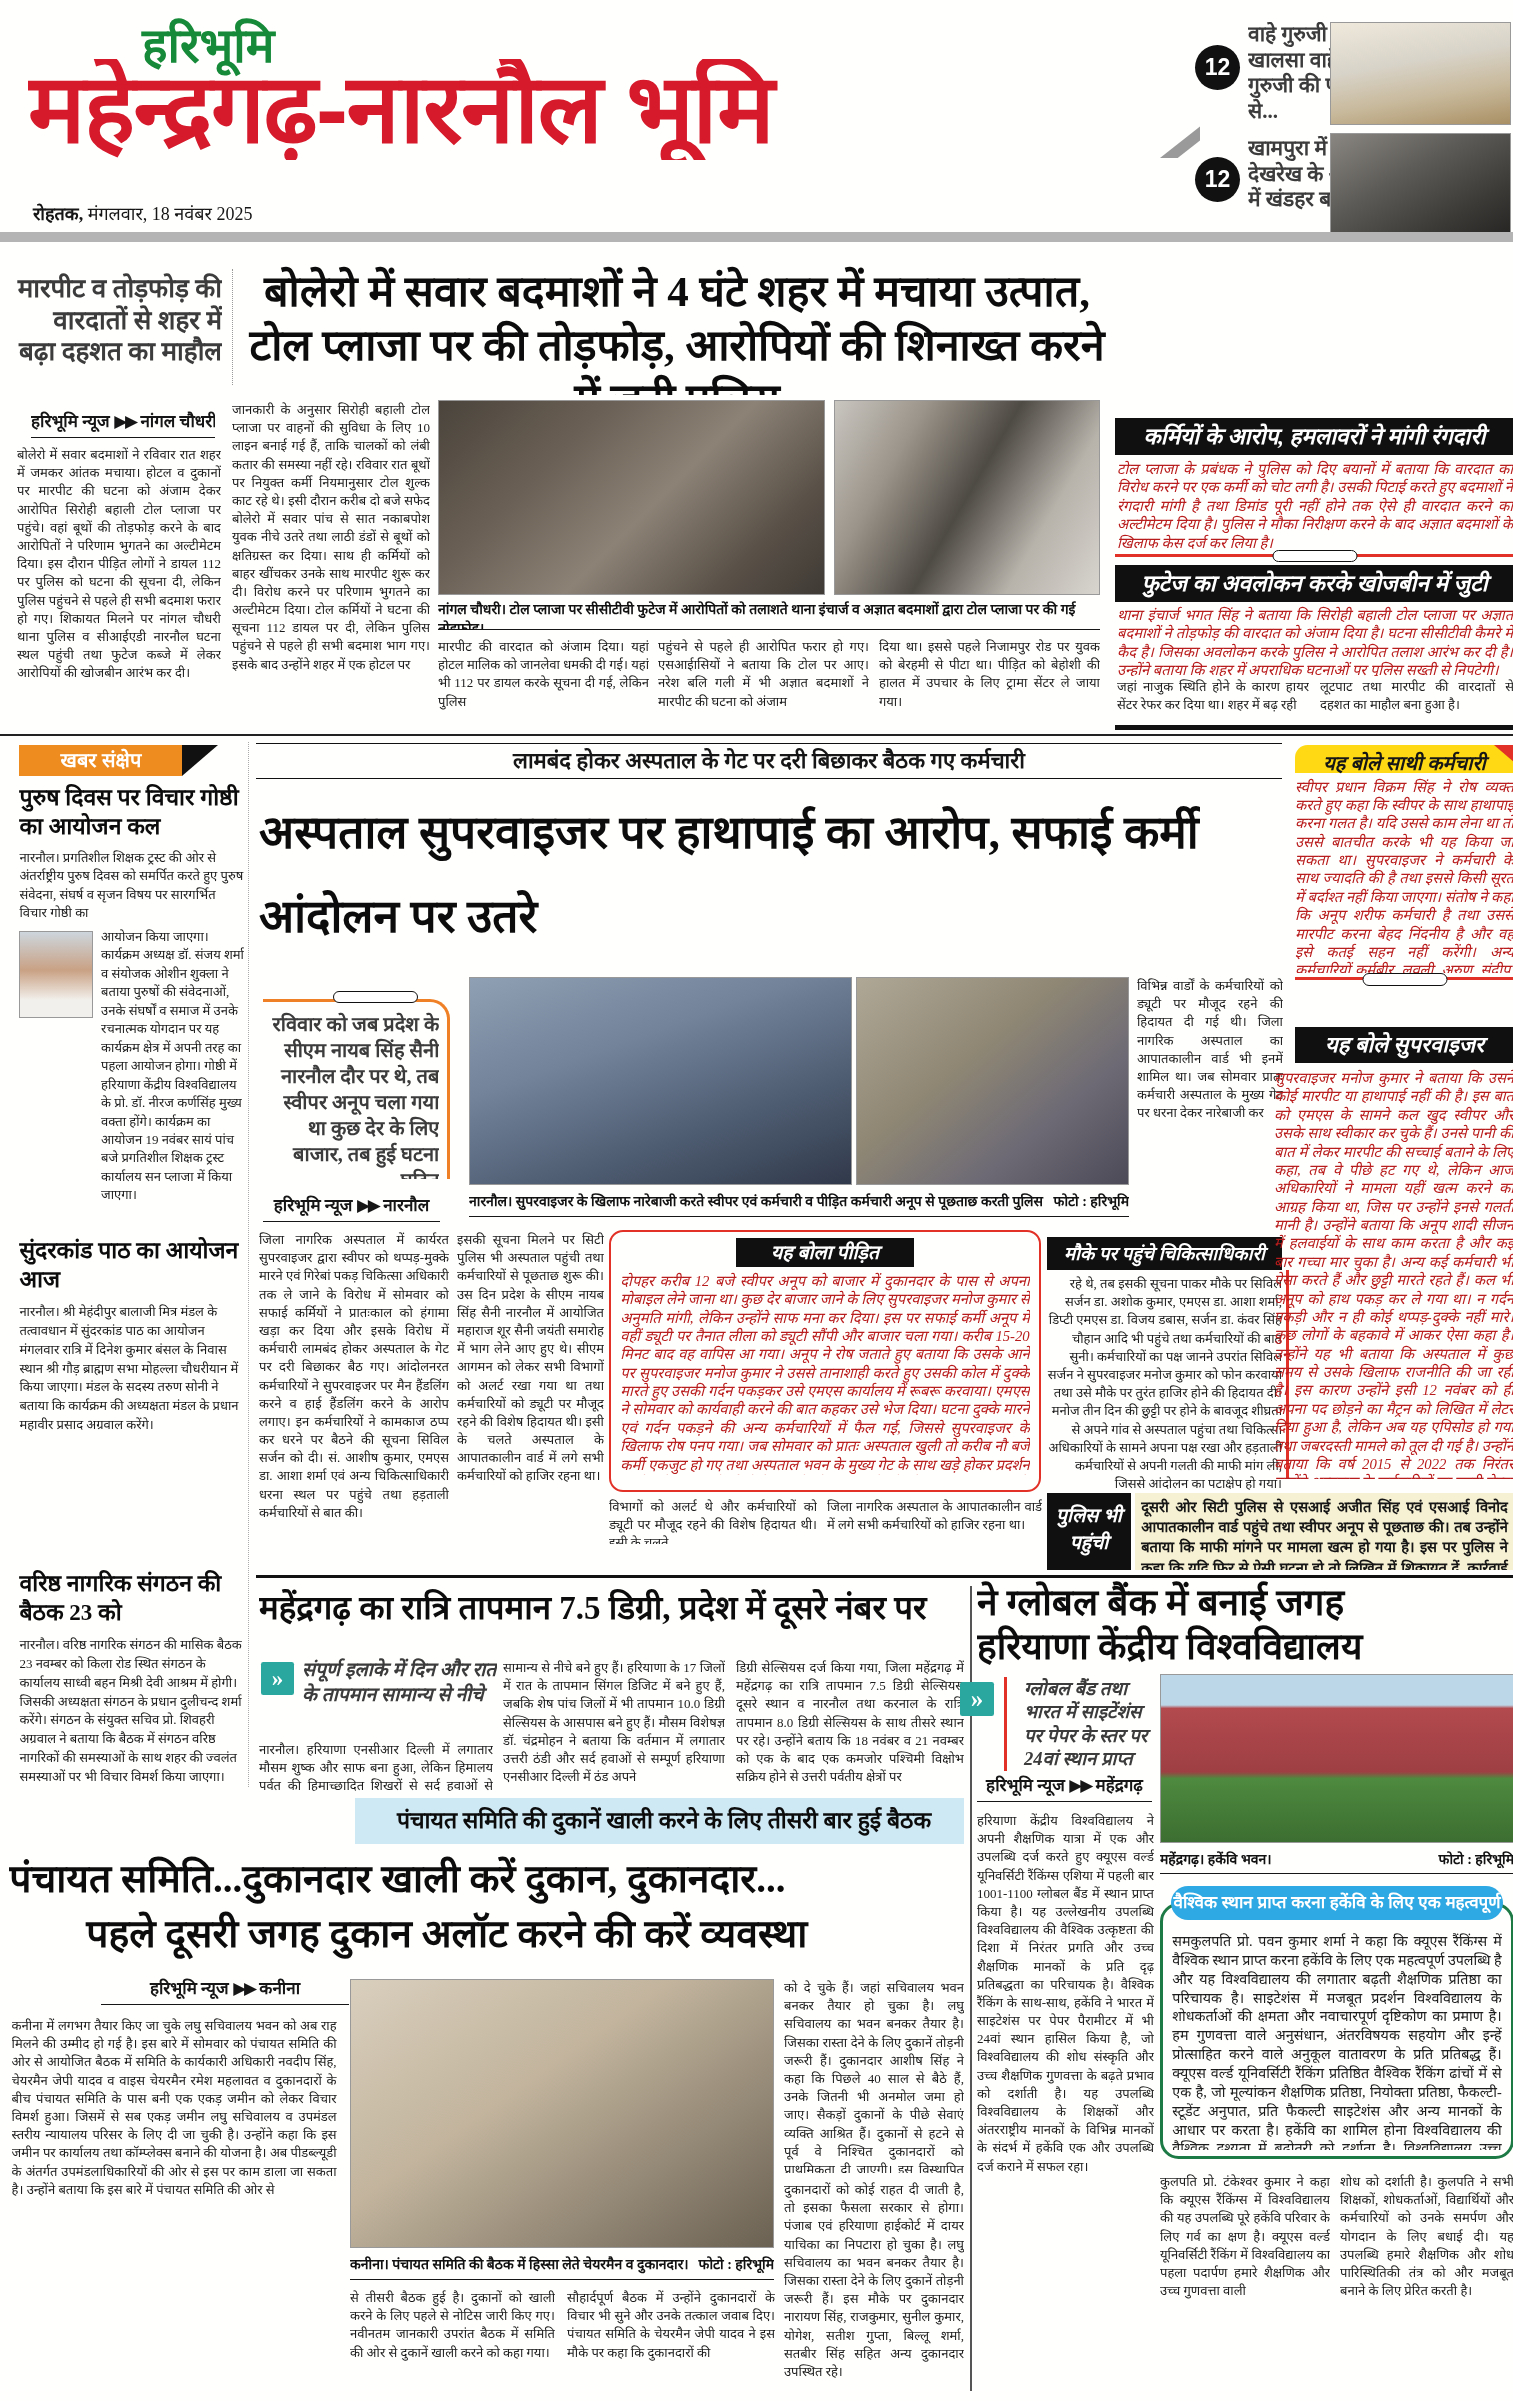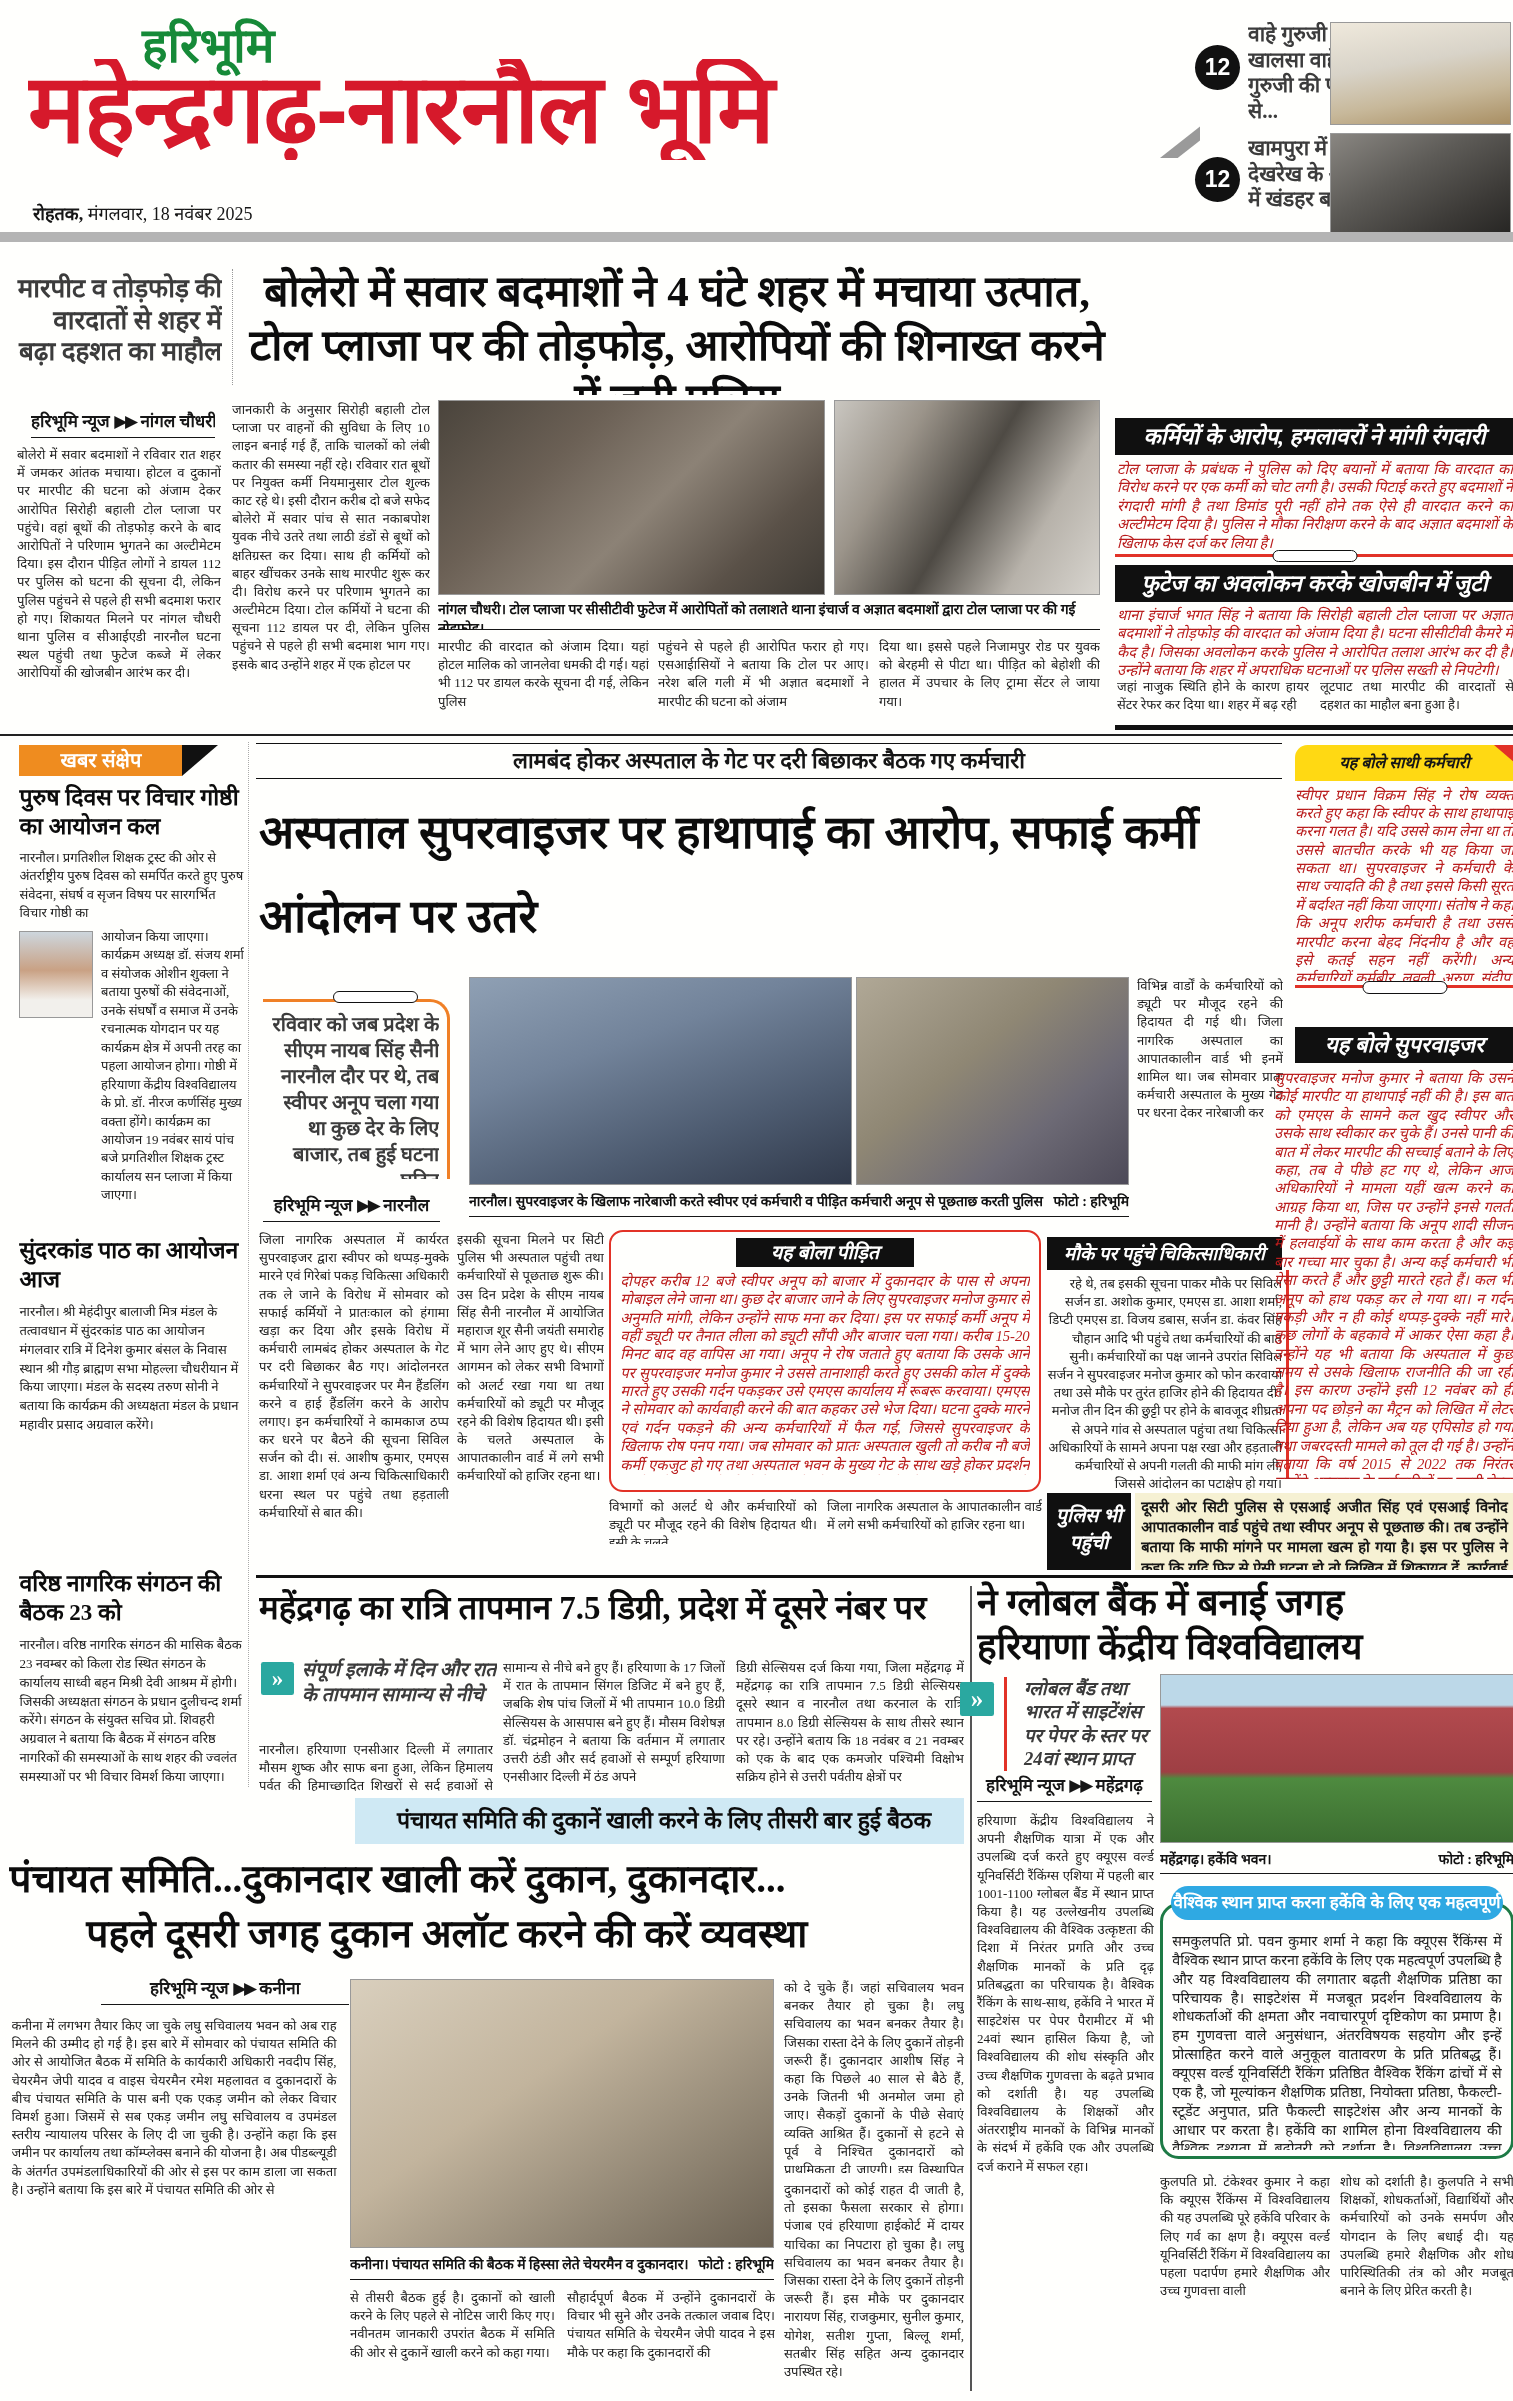--- a/index.html
+++ b/index.html
@@ -136,21 +136,21 @@
 
   <div class="abs body-text" style="left:1137px;top:977px;width:146px;height:242px;">विभिन्न वार्डों के कर्मचारियों को ड्यूटी पर मौजूद रहने की हिदायत दी गई थी। जिला नागरिक अस्पताल का आपातकालीन वार्ड भी इनमें शामिल था। जब सोमवार प्रातः कर्मचारी अस्पताल के मुख्य गेट पर धरना देकर नारेबाजी कर</div>
   <div class="abs blackbar" style="left:1047px;top:1237px;width:235px;height:33px;font-size:18.6px;line-height:33px;">मौके पर पहुंचे चिकित्साधिकारी</div>
   <div class="abs body-text" style="left:1047px;top:1275px;width:235px;height:215px;text-align:right;">रहे थे, तब इसकी सूचना पाकर मौके पर सिविल सर्जन डा. अशोक कुमार, एमएस डा. आशा शर्मा, डिप्टी एमएस डा. विजय डबास, सर्जन डा. कंवर सिंह चौहान आदि भी पहुंचे तथा कर्मचारियों की बात सुनी। कर्मचारियों का पक्ष जानने उपरांत सिविल सर्जन ने सुपरवाइजर मनोज कुमार को फोन करवाया तथा उसे मौके पर तुरंत हाजिर होने की हिदायत दी। मनोज तीन दिन की छुट्टी पर होने के बावजूद शीघ्रता से अपने गांव से अस्पताल पहुंचा तथा चिकित्सा अधिकारियों के सामने अपना पक्ष रखा और हड़ताली कर्मचारियों से अपनी गलती की माफी मांग ली, जिससे आंदोलन का पटाक्षेप हो गया।</div>
   <div class="abs" style="left:1286px;top:1270px;width:3.1px;height:209px;background:#e23227;"></div>
 
   <div class="abs blackbar" style="left:1047px;top:1493px;width:84px;height:77px;font-size:19.4px;line-height:1.4;padding-top:9.3px;">पुलिस भी पहुंची</div>
   <div class="abs" style="left:1135px;top:1493px;width:379px;height:77px;background:#f6f1d3;font-size:14.7px;line-height:1.38;text-align:justify;padding:3.9px 6.2px;overflow:hidden;font-weight:600;">दूसरी ओर सिटी पुलिस से एसआई अजीत सिंह एवं एसआई विनोद आपातकालीन वार्ड पहुंचे तथा स्वीपर अनूप से पूछताछ की। तब उन्होंने बताया कि माफी मांगने पर मामला खत्म हो गया है। इस पर पुलिस ने कहा कि यदि फिर से ऐसी घटना हो तो लिखित में शिकायत दें, कार्रवाई की जाएगी।</div>
 
   <div class="abs" style="left:1295px;top:745px;width:219px;height:273px;overflow:hidden;">
-    <div style="background:#ffd913;border-radius:12.4px 12.4px 0 0;height:36px;font-size:16px;font-weight:800;font-style:italic;text-align:center;line-height:36px;position:relative;">यह बोले साथी कर्मचारी</div>
+    <div style="background:#ffd913;border-radius:12.4px 12.4px 0 0;height:28px;font-size:20px;font-weight:800;font-style:italic;text-align:center;line-height:36px;position:relative;">यह बोले साथी कर्मचारी</div>
     <div class="abs" style="right:0;top:0;width:0;height:0;border-top:17px solid #e23227;border-left:20px solid transparent;"></div>
     <div class="italic-body" style="height:195px;margin-top:4.6px;">स्वीपर प्रधान विक्रम सिंह ने रोष व्यक्त करते हुए कहा कि स्वीपर के साथ हाथापाई करना गलत है। यदि उससे काम लेना था तो उससे बातचीत करके भी यह किया जा सकता था। सुपरवाइजर ने कर्मचारी के साथ ज्यादति की है तथा इससे किसी सूरत में बर्दाश्त नहीं किया जाएगा। संतोष ने कहा कि अनूप शरीफ कर्मचारी है तथा उससे मारपीट करना बेहद निंदनीय है और वह इसे कतई सहन नहीं करेंगी। अन्य कर्मचारियों कर्मबीर, लवली, अरुण, संदीप, हवासिंह, घनश्याम, नीरज, जयवीर, राजेश, राकेश, नरेश एवं योगेश तथा मजदूर संघ के प्रदेशाध्यक्ष भूपेश पालीवाल ने भी कहा कि कर्मचारी के साथ ज्यादति करना गलत है तथा इसे सहन नहीं किया जाएगा।</div>
     <div class="red-divider" style="margin-top:4.6px;">
         <div class="pill"></div>
       </div>
   </div>
 
   <div class="abs blackbar" style="left:1295px;top:1027px;width:219px;height:36px;font-size:22px;line-height:36px;">यह बोले सुपरवाइजर</div>
   <div class="abs italic-body" style="left:1274px;top:1069px;width:240px;height:410px;">सुपरवाइजर मनोज कुमार ने बताया कि उसने कोई मारपीट या हाथापाई नहीं की है। इस बात को एमएस के सामने कल खुद स्वीपर और उसके साथ स्वीकार कर चुके हैं। उनसे पानी की बात में लेकर मारपीट की सच्चाई बताने के लिए कहा, तब वे पीछे हट गए थे, लेकिन आज अधिकारियों ने मामला यहीं खत्म करने का आग्रह किया था, जिस पर उन्होंने इनसे गलती मानी है। उन्होंने बताया कि अनूप शादी सीजन में हलवाईयों के साथ काम करता है और कई बार गच्चा मार चुका है। अन्य कई कर्मचारी भी ऐसा करते हैं और छुट्टी मारते रहते हैं। कल भी अनूप को हाथ पकड़ कर ले गया था। न गर्दन पकड़ी और न ही कोई थप्पड़-दुक्के नहीं मारे। कुछ लोगों के बहकावे में आकर ऐसा कहा है। उन्होंने यह भी बताया कि अस्पताल में कुछ समय से उसके खिलाफ राजनीति की जा रही है। इस कारण उन्होंने इसी 12 नवंबर को ही अपना पद छोड़ने का मैट्रन को लिखित में लेटर दिया हुआ है, लेकिन अब यह एपिसोड हो गया तथा जबरदस्ती मामले को तूल दी गई है। उन्होंने बताया कि वर्ष 2015 से 2022 तक निरंतर उन्होंने अस्पताल के कर्मचारियों का ड्यूटी रोस्टर तैयार किया था, लेकिन बाद में राजनीति होने लग गई, जो अब भी जारी है।</div>
 

